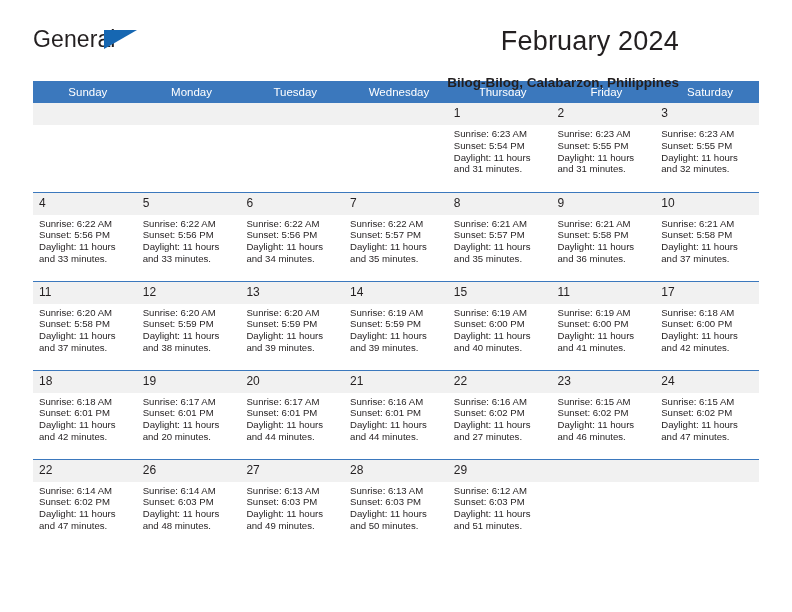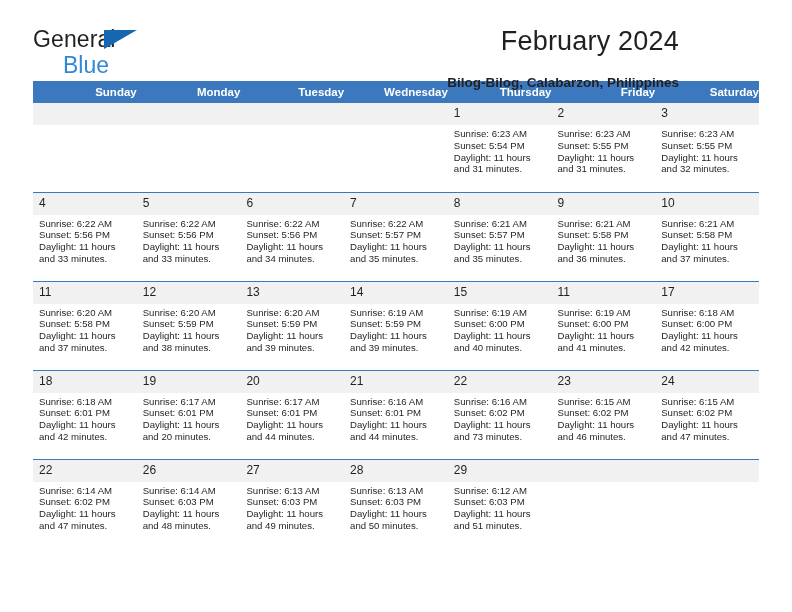--- a/index.html
+++ b/index.html
@@ -82,22 +82,22 @@
   .calendar {
     width: 726px;
     border-collapse: collapse;
     table-layout: fixed;
     margin-top: 9px;
   }
   .calendar th {
     background: #3b78bd;
     color: #ffffff;
     font-size: 11.5px;
-    font-weight: bold;
-    text-align: right;
+    font-weight: normal;
+    text-align: center;
     padding: 5px 0 5px 6px;
     height: 11px;
     line-height: 12px;
   }
   .calendar td {
     vertical-align: top;
     padding: 0;
     border-top: 1px solid #3b78bd;
     height: 89px;
     box-sizing: border-box;
@@ -135,21 +135,20 @@
 
 <div class="page">
 
   <div class="top">
 
     <div class="brand">
       <span class="brand-row1">
         <span>General</span>
         <span class="brand-tri"></span>
       </span>
-      <span class="brand-row2">Blue</span>
     </div>
 
     <div class="title-block">
       <div class="cal-title">February 2024</div>
       <div class="cal-subtitle">Bilog-Bilog, Calabarzon, Philippines</div>
     </div>
   </div>
 
   <table class="calendar">
     <thead>
@@ -446,21 +445,21 @@
               </div>
             </div>
           </td>
           <td>
             <div class="daycell">
               <div class="daynum">22</div>
               <div class="daybody">
                 <div>Sunrise: 6:16 AM</div>
                 <div>Sunset: 6:02 PM</div>
                 <div>Daylight: 11 hours</div>
-                <div>and 73 minutes.</div>
+                <div>and 27 minutes.</div>
               </div>
             </div>
           </td>
           <td>
             <div class="daycell">
               <div class="daynum">23</div>
               <div class="daybody">
                 <div>Sunrise: 6:15 AM</div>
                 <div>Sunset: 6:02 PM</div>
                 <div>Daylight: 11 hours</div>

